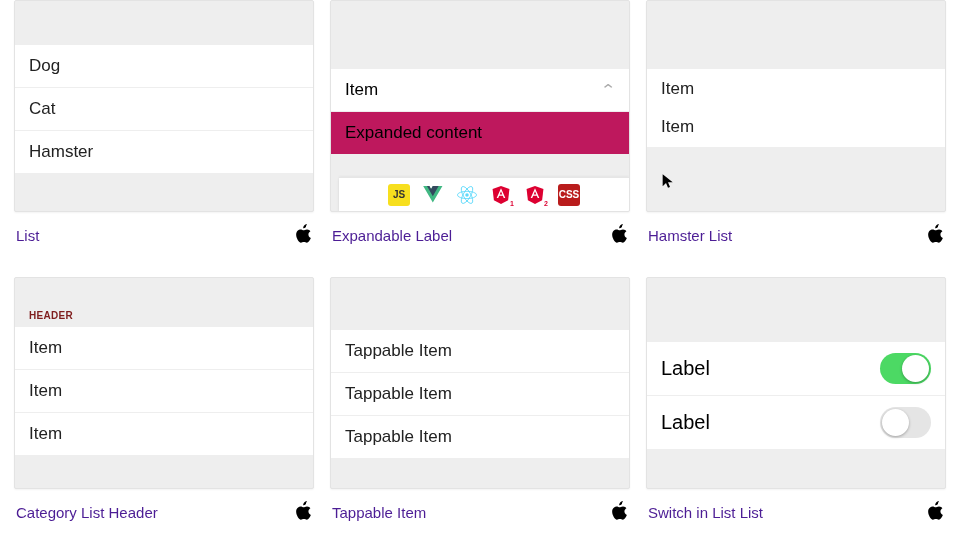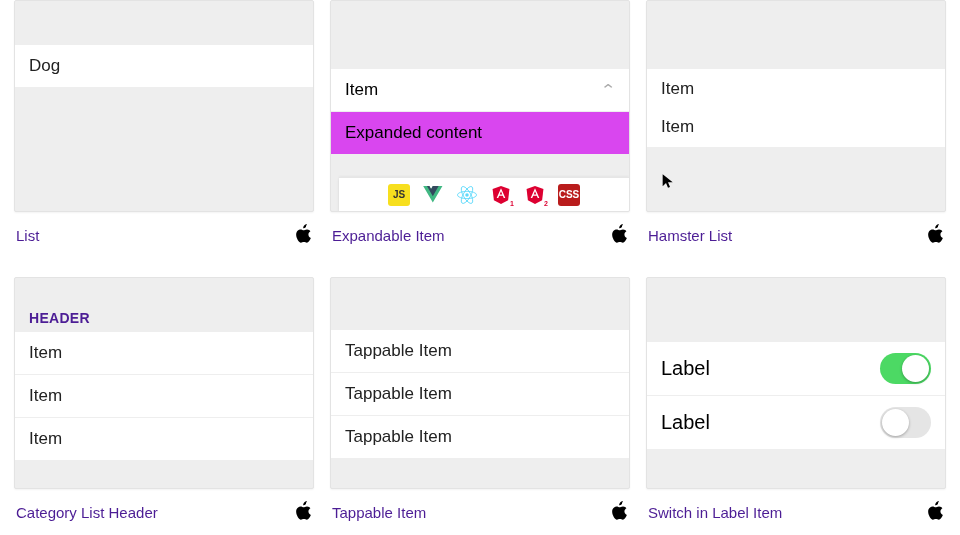--- a/index.html
+++ b/index.html
@@ -46,41 +46,41 @@
     flex-direction: column;
   }
   .list-item {
     padding: 11px 14px;
     font-size: 17px;
     color: #222;
     border-bottom: 1px solid #eee;
   }
   .list-item:last-child { border-bottom: none; }
   .header-item {
-    font-size: 14px;
+    font-size: 10px;
     font-weight: 600;
-    color: #4c1d95;
+    color: #7f1d1d;
     padding: 10px 14px 6px 14px;
     letter-spacing: 0.3px;
   }
   .noborder .list-item { border-bottom: none; padding: 10px 14px;}
   .noborder .list-item + .list-item { padding-top:8px;}
   .exp-row {
     display: flex;
     align-items: center;
     justify-content: space-between;
     padding: 11px 14px;
     border-bottom: 1px solid #eee;
     font-size: 17px;
     background:#fff;
   }
   .exp-content {
     padding: 11px 14px;
     font-size: 17px;
-    background:#d946ef;
+    background:#be185d;
   }
   .chevron { color:#aaa; font-size:15px; transform:scaleX(1.3);}
   .switch-row {
     display:flex;
     align-items:center;
     justify-content:space-between;
     padding: 11px 14px;
     font-size:20px;
     border-bottom:1px solid #eee;
     background:#fff;
@@ -138,20 +138,22 @@
 </head>
 <body>
 
 <div class="grid">
 
   <div class="card">
     <div class="panel">
       <div class="panel-top"></div>
       <div class="list">
         <div class="list-item">Dog</div>
+        <div class="list-item">Cat</div>
+        <div class="list-item">Hamster</div>
       </div>
     </div>
     <div class="caption">
       <span>List</span>
       <span class="apple-icon">
         <svg viewBox="0 0 384 512">
             <path d="M318.7 268.7c-.2-36.7 16.4-64.4 50-84.8-18.8-26.9-47.2-41.7-84.7-44.6-35.5-2.8-74.3 20.7-88.5 20.7-15 0-49.4-19.7-76.4-19.7C63.3 141.2 4 184.8 4 273.5q0 39.3 14.4 81.2c12.8 36.7 59 126.7 107.2 125.2 25.2-.6 43-17.9 75.8-17.9 31.8 0 48.3 17.9 76.4 17.9 48.6-.7 90.4-82.5 102.6-119.3-65.2-30.7-61.7-90-61.7-91.9zM256 52.7C279.9 24.3 277.8 0 277.8 0c-24.6 1.4-53 16.8-69.2 36.2-17.5 20.9-27.8 46.7-25.6 74.5 26.6 2 50.8-11.4 73-34z"></path>
           </svg>
       </span>
     </div>
@@ -192,21 +194,21 @@
         <span class="badge ang2">
             <svg width="18" height="18" viewBox="0 0 250 250">
               <path fill="#DD0031" d="M125 0L8 42l18 155 99 53 99-53 18-155z"></path>
               <path fill="#fff" d="M125 30l-60 135h22l12-30h52l12 30h22L125 30zm18 87h-36l18-43z"></path>
             </svg>
           </span>
         <span class="badge css">CSS</span>
       </div>
     </div>
     <div class="caption">
-      <span>Expandable Item</span>
+      <span>Expandable Label</span>
       <span class="apple-icon">
         <svg viewBox="0 0 384 512">
             <path d="M318.7 268.7c-.2-36.7 16.4-64.4 50-84.8-18.8-26.9-47.2-41.7-84.7-44.6-35.5-2.8-74.3 20.7-88.5 20.7-15 0-49.4-19.7-76.4-19.7C63.3 141.2 4 184.8 4 273.5q0 39.3 14.4 81.2c12.8 36.7 59 126.7 107.2 125.2 25.2-.6 43-17.9 75.8-17.9 31.8 0 48.3 17.9 76.4 17.9 48.6-.7 90.4-82.5 102.6-119.3-65.2-30.7-61.7-90-61.7-91.9zM256 52.7C279.9 24.3 277.8 0 277.8 0c-24.6 1.4-53 16.8-69.2 36.2-17.5 20.9-27.8 46.7-25.6 74.5 26.6 2 50.8-11.4 73-34z"></path>
           </svg>
       </span>
     </div>
   </div>
 
   <div class="card">
     <div class="panel">
@@ -278,21 +280,21 @@
           </span>
       </div>
       <div class="switch-row">
         <span>Label</span>
         <span class="switch">
             <span class="knob"></span>
           </span>
       </div>
     </div>
     <div class="caption">
-      <span>Switch in Label Item</span>
+      <span>Switch in List List</span>
       <span class="apple-icon">
         <svg viewBox="0 0 384 512">
             <path d="M318.7 268.7c-.2-36.7 16.4-64.4 50-84.8-18.8-26.9-47.2-41.7-84.7-44.6-35.5-2.8-74.3 20.7-88.5 20.7-15 0-49.4-19.7-76.4-19.7C63.3 141.2 4 184.8 4 273.5q0 39.3 14.4 81.2c12.8 36.7 59 126.7 107.2 125.2 25.2-.6 43-17.9 75.8-17.9 31.8 0 48.3 17.9 76.4 17.9 48.6-.7 90.4-82.5 102.6-119.3-65.2-30.7-61.7-90-61.7-91.9zM256 52.7C279.9 24.3 277.8 0 277.8 0c-24.6 1.4-53 16.8-69.2 36.2-17.5 20.9-27.8 46.7-25.6 74.5 26.6 2 50.8-11.4 73-34z"></path>
           </svg>
       </span>
     </div>
   </div>
 
 </div>
 

